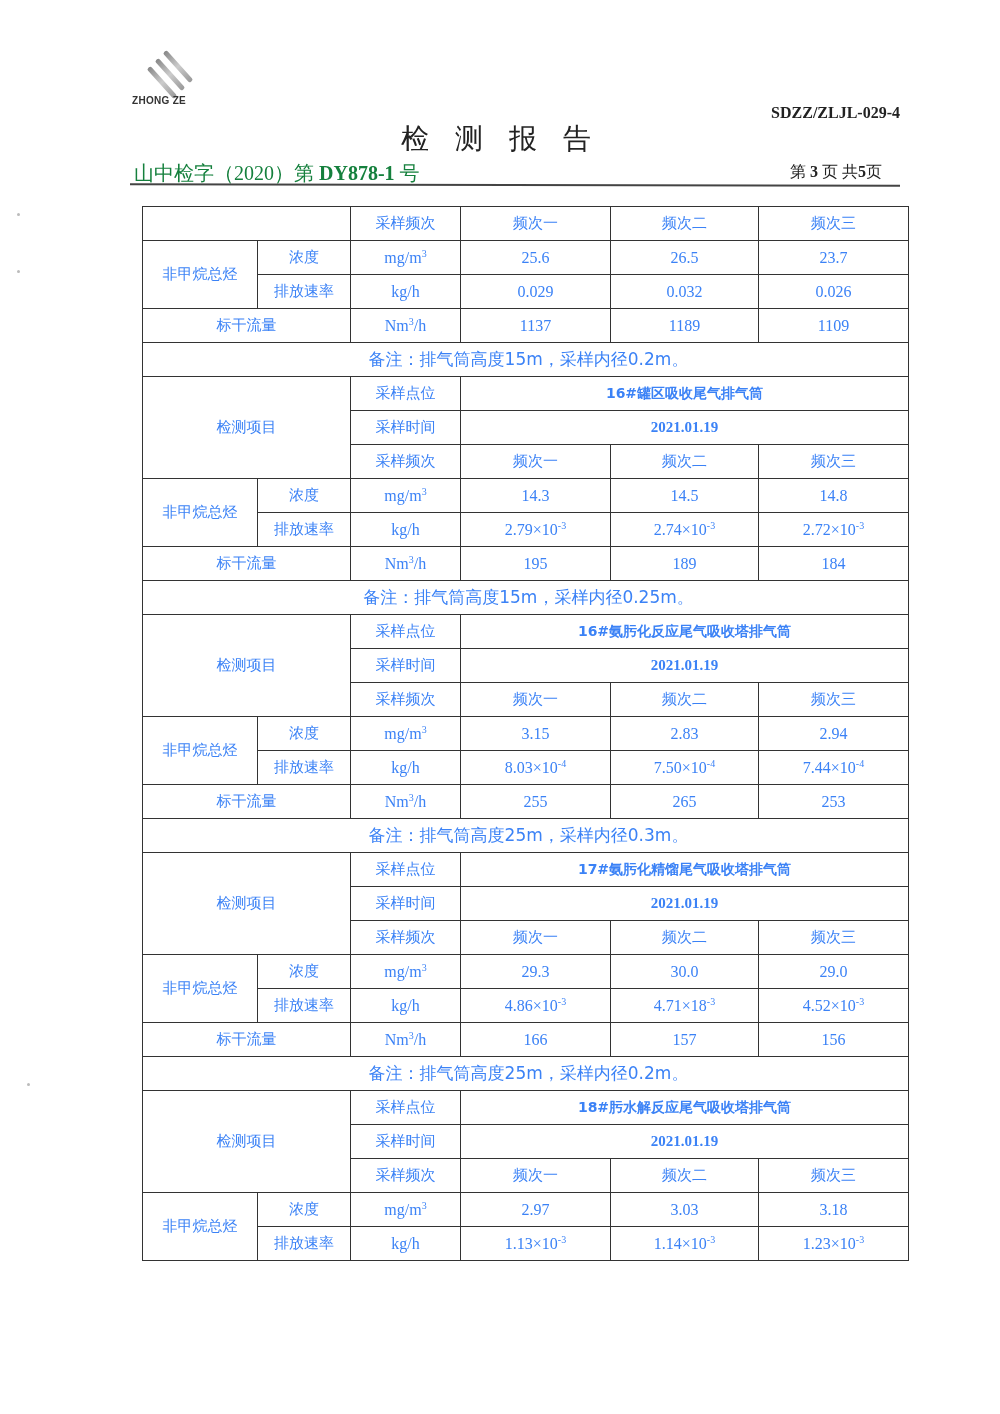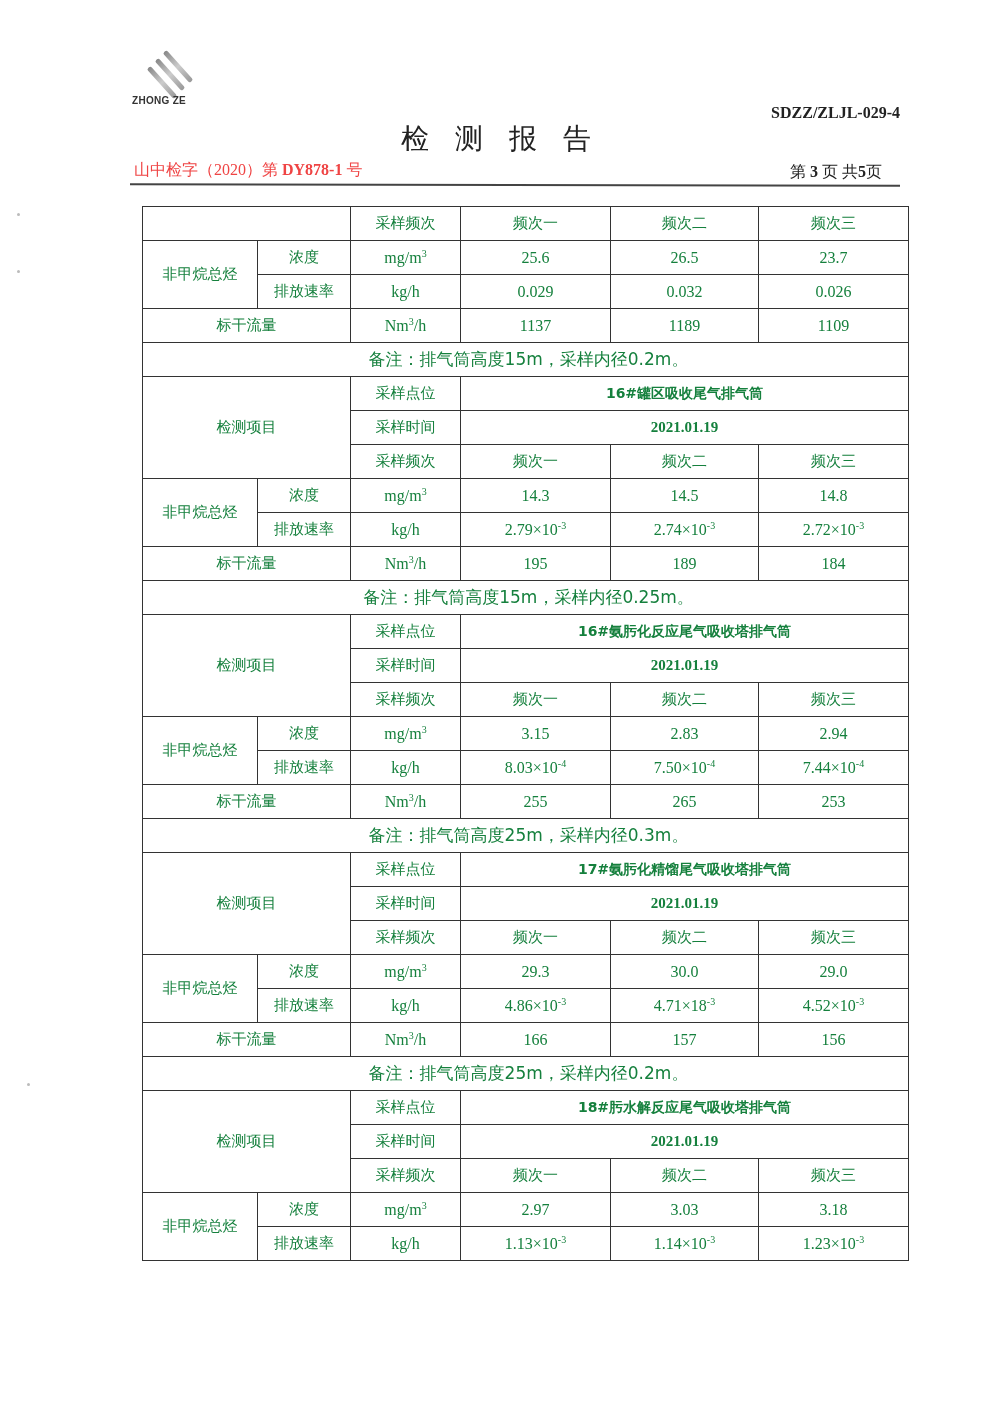--- a/index.html
+++ b/index.html
@@ -18,34 +18,34 @@
     font-weight: bold; font-size: 10px; letter-spacing: 0.3px; color: #333;
   }
   .doc-code {
     position: absolute; right: 100px; top: 104px; font-weight: bold; font-size: 16px; color: #222;
   }
   .doc-title {
     position: absolute; left: 0; width: 1000px; top: 120px; text-align: center;
     font-family: Liberation Serif, serif; font-size: 28px; letter-spacing: 26px; color: #222;
     padding-left: 18px; box-sizing: border-box;
   }
-  .report-no { position: absolute; left: 134px; top: 160px; font-size: 16px; color: #ef4444; }
+  .report-no { position: absolute; left: 134px; top: 160px; font-size: 20px; color: #15803d; }
   .report-no .b { font-weight: bold; }
   .page-no { position: absolute; right: 118px; top: 162px; font-size: 16px; color: #222; }
   .page-no .b { font-weight: bold; }
   .header-rule {
     position: absolute; left: 130px; top: 184px; width: 770px; height: 0;
     border-top: 2px solid #444; transform: rotate(0.12deg);
   }
   .margin-dot { position: absolute; width: 3px; height: 3px; background: #bbb; border-radius: 50%; }
 
   table.report {
     position: absolute; left: 142px; top: 206px; width: 766px;
     border-collapse: collapse; table-layout: fixed;
-    font-family: "DejaVu Sans", sans-serif; font-size: 15px; color: #15803d; border-radius: 21px;
+    font-family: "DejaVu Sans", sans-serif; font-size: 15px; color: #3b82f6; border-radius: 21px;
   }
   table.report td {
     border: 1px solid #333; text-align: center; vertical-align: middle;
     padding: 0; height: 33px; line-height: 1.1;
   }
   table.report td.num { font-family: "Liberation Serif", serif; font-size: 16px; }
   table.report td.bold { font-family: "Liberation Serif", serif; font-weight: bold; font-size: 15px; margin-left: 32px; }
   table.report td.site { font-family: "DejaVu Sans", sans-serif; font-weight: bold; font-size: 14px; }
   table.report td.note { text-align: center; padding-left: 6px; font-size: 17px; }
   table.report td sup { font-size: 10px; }

